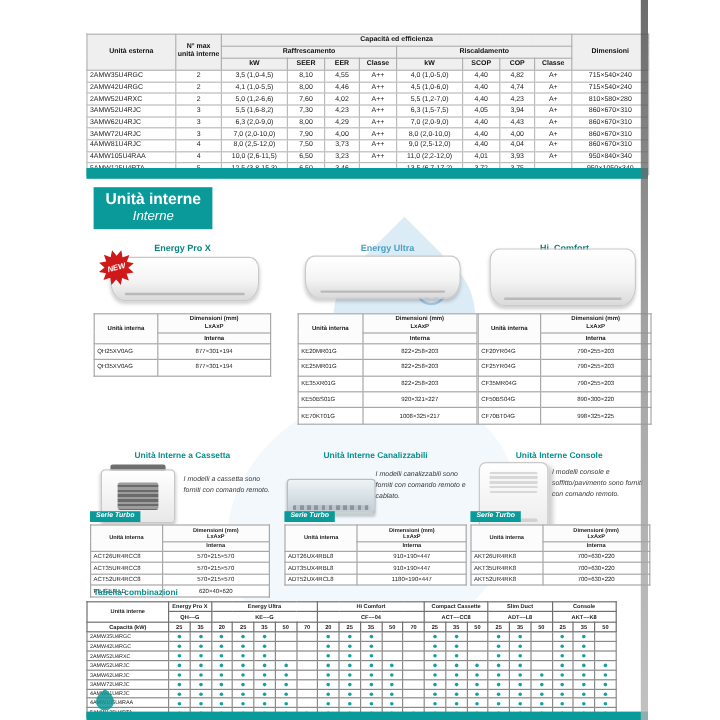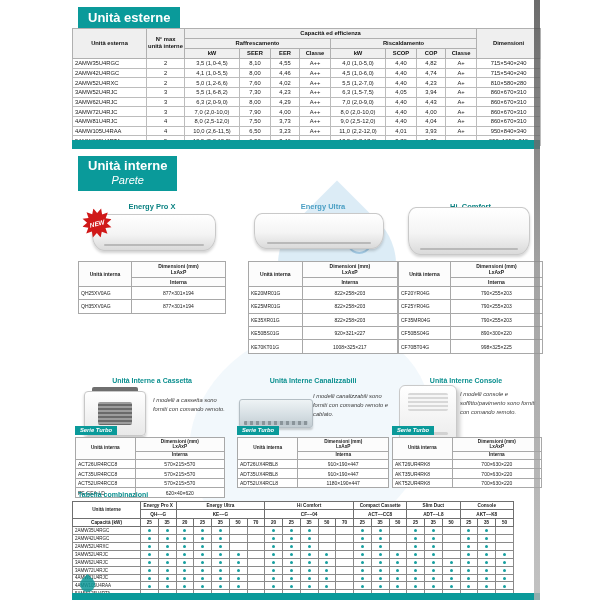--- a/index.html
+++ b/index.html
@@ -97,21 +97,20 @@
 </style>
 </head>
 <body>
 
 <div class="page">
 
   <div class="wm-swoosh"></div>
   <div class="wm-drop"></div>
   <div class="wm-r">®</div>
 
-  <div class="teal-box" id="outdoor-title">Unità esterne</div>
 
   <table class="outdoor">
     <colgroup>
       <col style="width:74px">
         <col style="width:38px">
         <col style="width:55px">
         <col style="width:31px">
       <col style="width:29px">
         <col style="width:31px">
         <col style="width:55px">
@@ -260,21 +259,21 @@
           <td>-</td>
           <td>950×1050×340</td>
         </tr>
       </tbody>
   </table>
 
   <div class="divider"></div>
 
   <div class="teal-box" id="indoor-title-box">
     <div class="t1">Unità interne</div>
-    <div class="t2">Parete</div>
+    <div class="t2">Interne</div>
   </div>
 
   <div class="product-label" style="left:78px;top:202px;width:148px;">Energy Pro X</div>
   <div class="product-label" style="left:248px;top:202px;width:150px;color:#4b9fc4;">Energy Ultra</div>
   <div class="product-label" style="left:398px;top:202px;width:145px;">Hi_Comfort</div>
 
   <div class="wall-unit" style="left:92px;top:214px;width:122px;height:35px;"></div>
   <div class="badge-new">
     <div class="burst"></div>
     <span>NEW</span>

